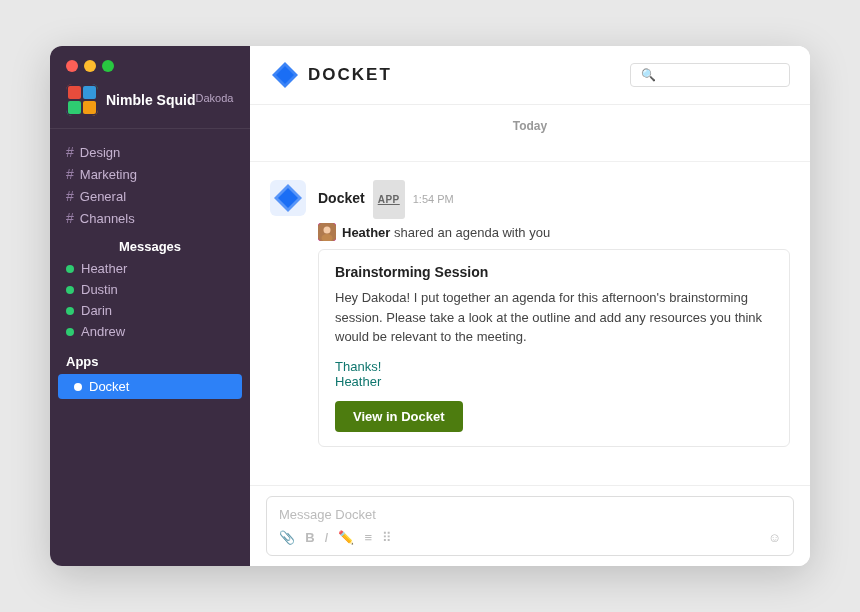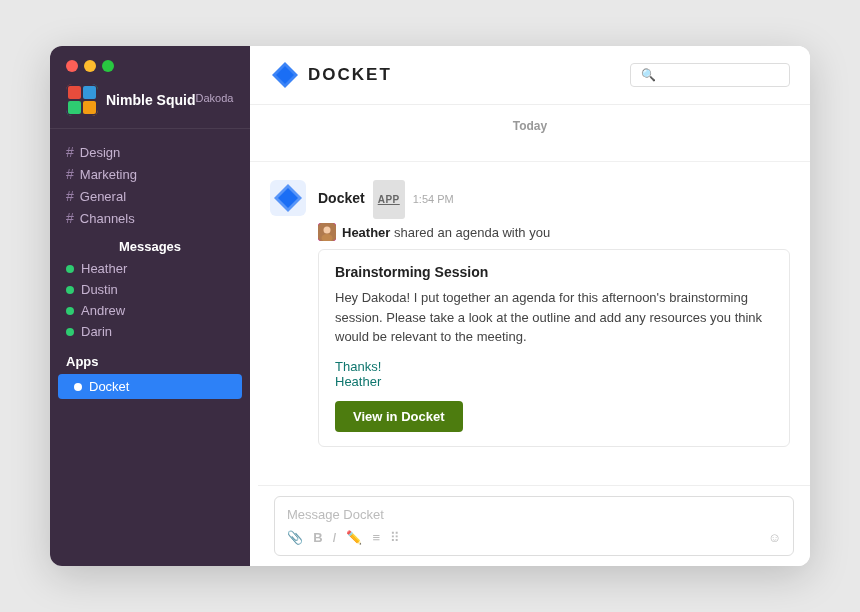--- a/index.html
+++ b/index.html
@@ -278,21 +278,20 @@
       border: none;
       border-radius: 4px;
       padding: 8px 18px;
       font-size: 13px;
       font-weight: 600;
       cursor: pointer;
     }
     .message-input-area {
       border-top: 1px solid #eee;
       padding: 10px 16px;
-      margin-left: 8px;
     }
     .input-box {
       border: 1px solid #ddd;
       border-radius: 6px;
       padding: 10px 12px;
       min-height: 44px;
     }
     .input-placeholder {
       color: #bbb;
       font-size: 13px;
@@ -365,25 +364,25 @@
       <div class="sidebar-message">
         <span class="dot"></span>
         <span>Heather</span>
       </div>
       <div class="sidebar-message">
         <span class="dot"></span>
         <span>Dustin</span>
       </div>
       <div class="sidebar-message">
         <span class="dot"></span>
-        <span>Andrew</span>
+        <span>Darin</span>
       </div>
       <div class="sidebar-message">
         <span class="dot"></span>
-        <span>Darin</span>
+        <span>Andrew</span>
       </div>
 
       <div class="sidebar-section-title" style="margin-top:4px;">Apps</div>
       <div class="sidebar-app-item">
         <span class="app-dot"></span>
         <span class="app-name">Docket</span>
       </div>
     </div>
   </div>
 

